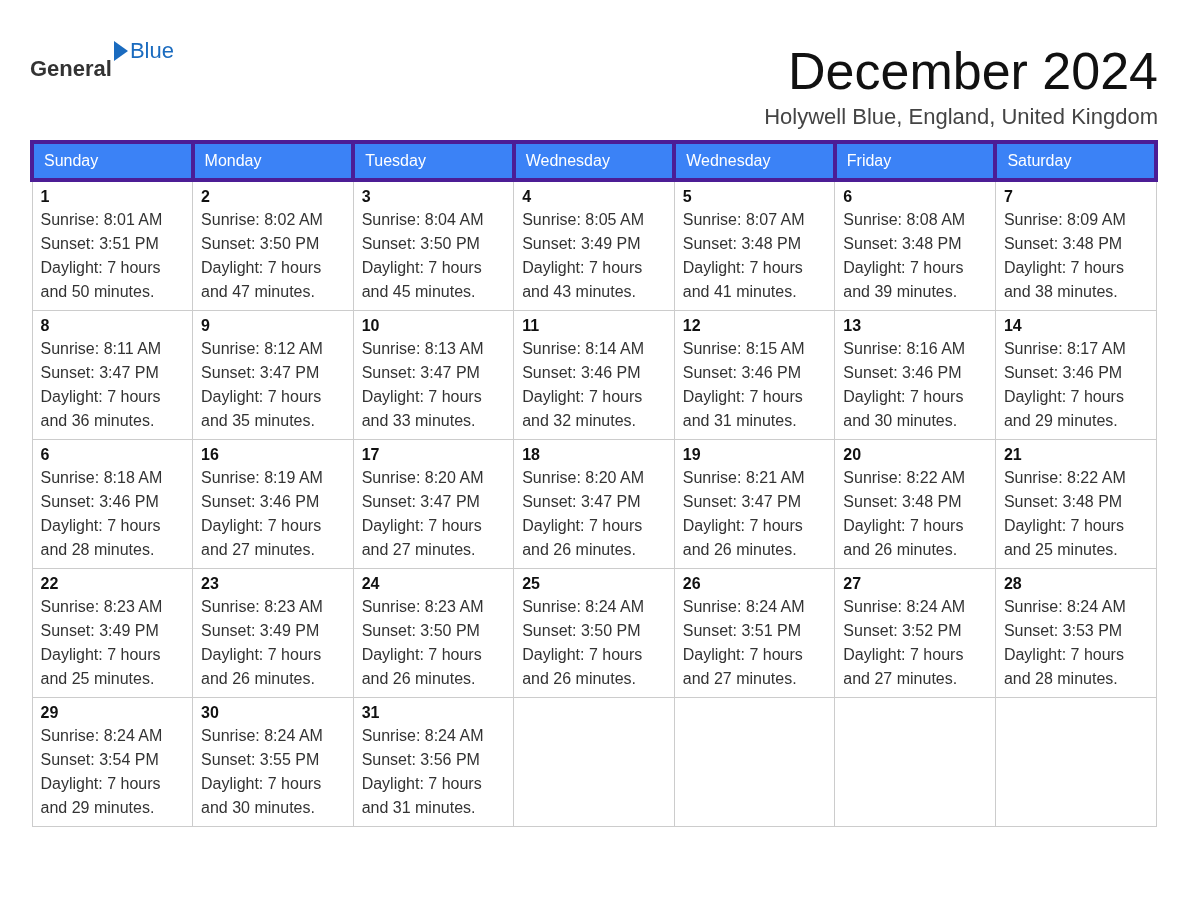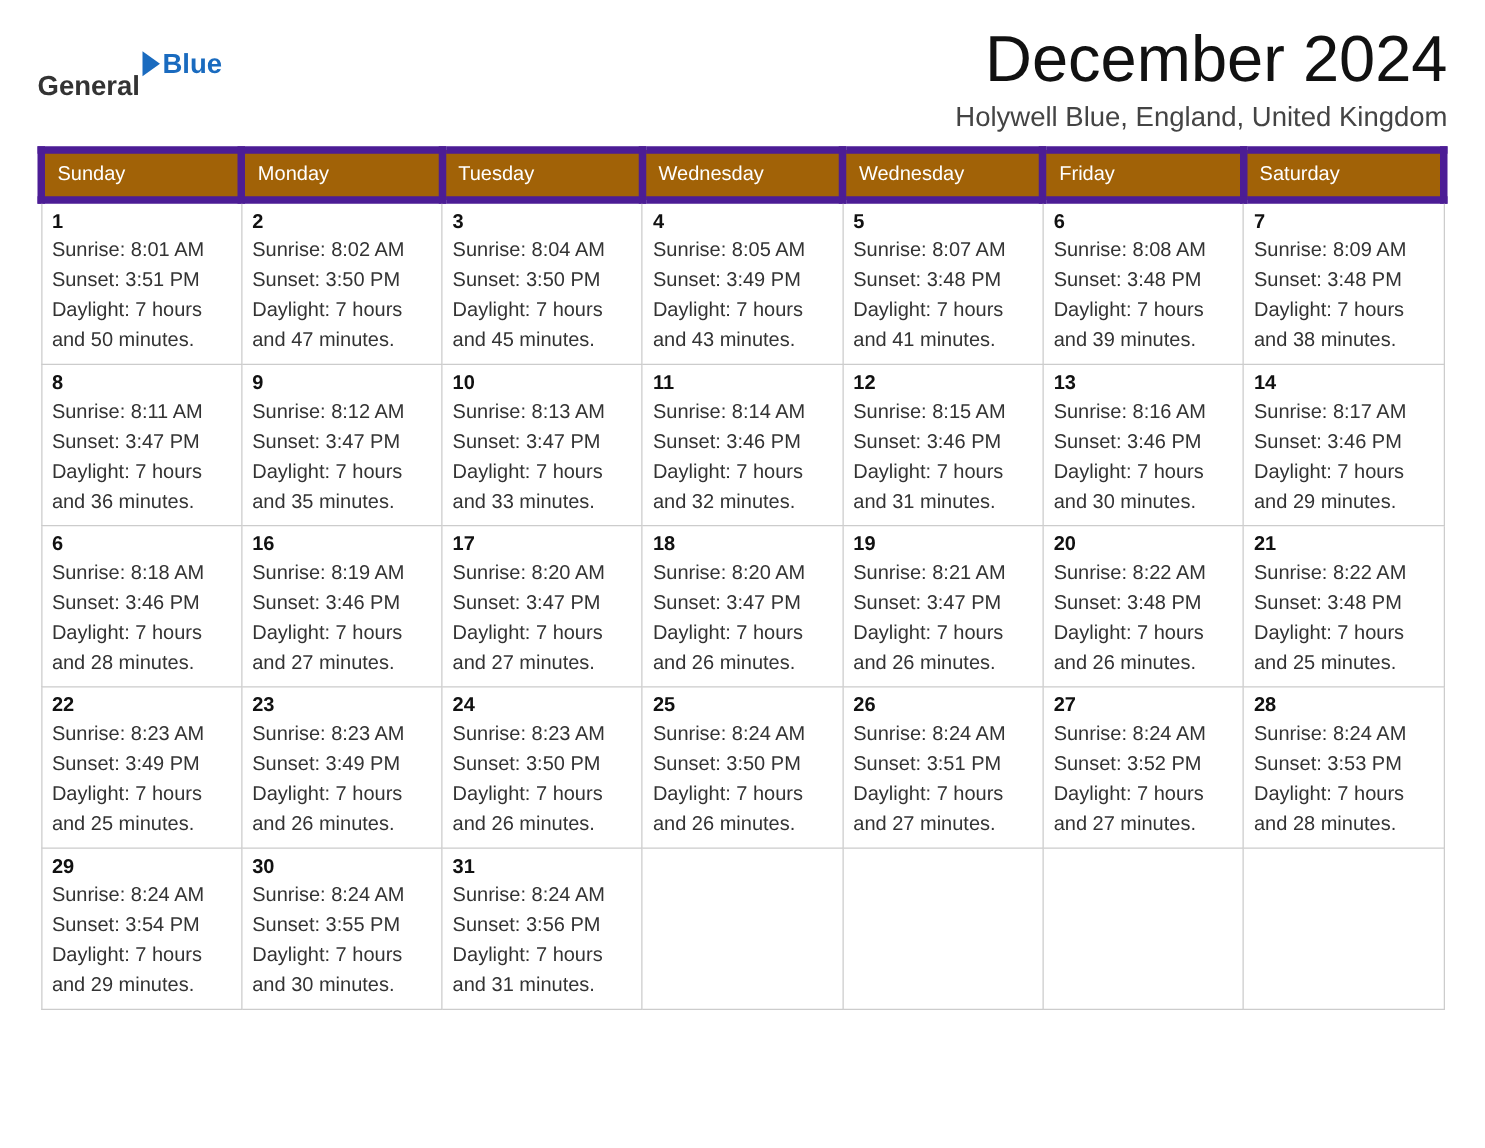--- a/index.html
+++ b/index.html
@@ -35,49 +35,50 @@
       width: 0;
       height: 0;
       border-left: 14px solid #1a6bbf;
       border-top: 10px solid transparent;
       border-bottom: 10px solid transparent;
       margin: 0 2px;
     }
     .logo-blue {
       color: #1a6bbf;
       font-size: 22px;
-      font-weight: bold;
+      font-weight: normal;
     }
     .title-block {
       text-align: right;
     }
     .month-title {
       font-size: 52px;
       font-weight: normal;
       color: #111;
       line-height: 1.1;
+      margin-top: 23px;
     }
     .location-title {
       font-size: 22px;
       color: #444;
       margin-top: 4px;
     }
     .calendar-table {
       width: 100%;
       border-collapse: collapse;
       margin-top: 10px;
     }
     .calendar-table th {
-      background-color: #a16207;
+      background-color: #3b82f6;
       color: #fff;
       font-size: 16px;
       font-weight: normal;
       padding: 8px 10px;
       text-align: left;
-      border: 6px solid #4c1d95;
+      border: 4px solid #4c1d95;
     }
     .calendar-table td {
       vertical-align: top;
       padding: 6px 8px;
       border: 1px solid #ccc;
       width: 14.28%;
       min-height: 90px;
     }
     .day-num {
       font-size: 16px;

